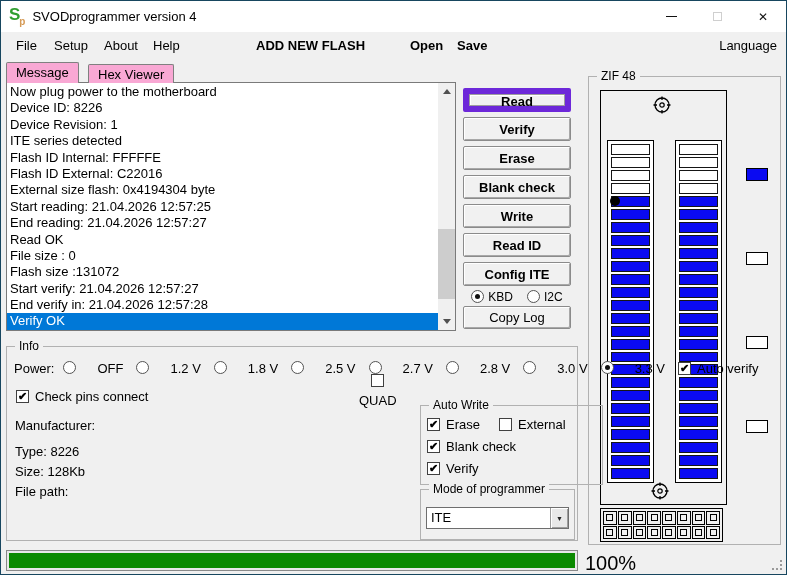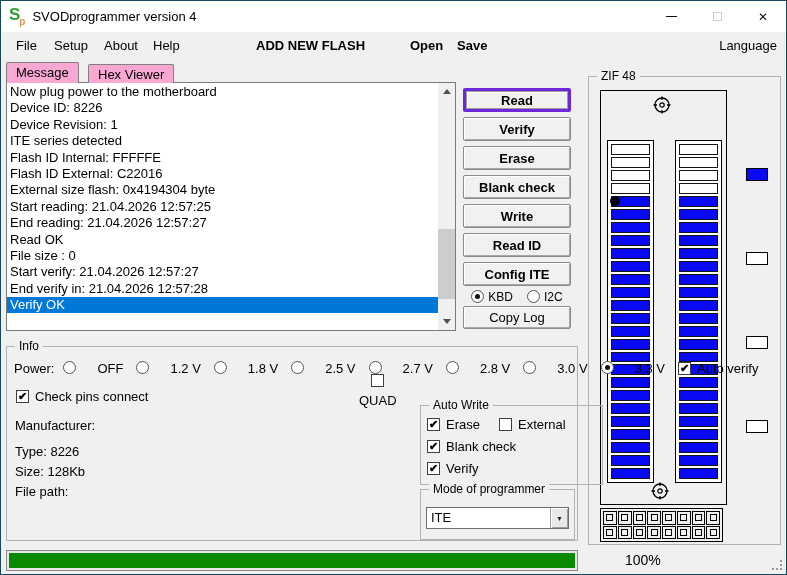--- a/index.html
+++ b/index.html
@@ -34,21 +34,21 @@
   .scrollbar{position:absolute;top:0;right:0;width:17px;height:100%;background:#f0f0f0;}
   .sb-btn{position:absolute;left:0;width:17px;height:17px;display:flex;align-items:center;justify-content:center;}
   .sb-btn.up{top:0;} .sb-btn.down{bottom:0;}
   .tri-up{width:0;height:0;border-left:4px solid transparent;border-right:4px solid transparent;border-bottom:5px solid #505050;}
   .tri-down{width:0;height:0;border-left:4px solid transparent;border-right:4px solid transparent;border-top:5px solid #505050;}
   .sb-thumb{position:absolute;left:0;top:146px;width:17px;height:70px;background:#cdcdcd;}
   
   .cmd{position:absolute;left:462px;width:108px;height:24px;background:#f1f1f1;border:1px solid #8b8b8b;
     box-shadow:inset 1px 1px 0 #fff,inset -1px -1px 0 #a8a8a8;border-radius:2px;
     font-family:"Liberation Sans",sans-serif;font-weight:bold;font-size:13px;color:#000;padding:0;}
-  .cmd.default{border:3px solid #6d28d9;box-shadow:inset 0 0 0 1px #9d9d9d, inset 2px 2px 0 #fff;}
+  .cmd.default{border:6px solid #6d28d9;box-shadow:inset 0 0 0 1px #9d9d9d, inset 2px 2px 0 #fff;}
   .b0{top:87px}.b1{top:116px}.b2{top:145px}.b3{top:174px}.b4{top:203px}.b5{top:232px}.b6{top:261px}
   .proto{position:absolute;left:462px;top:288px;width:108px;height:15px;display:flex;justify-content:center;
     gap:14px;align-items:center;font-size:12px;text-align:right;}
   .proto .opt{display:flex;align-items:center;gap:4px;}
   .copylog{top:305px;height:23px;font-weight:normal;}
   
   .groupbox{position:absolute;border:1px solid #b1b1b1;box-sizing:border-box;}
   .group-label{position:absolute;top:-8px;left:8px;background:#f0f0f0;padding:0 4px;font-size:12px;white-space:nowrap;}
   
   .zif{left:587px;top:75px;width:193px;height:469px;}
@@ -88,21 +88,21 @@
   .select-value{flex:1;font-size:13px;line-height:20px;padding-left:4px;}
   .select-btn{width:17px;background:#e8e8e8;border-left:1px solid #9a9a9a;
     box-shadow:inset 1px 1px 0 #fff,inset -1px -1px 0 #9d9d9d;
     display:flex;align-items:center;justify-content:center;font-size:7px;color:#222;}
   .meta{position:absolute;left:8px;font-size:13px;}
   .m0{top:71px}.m1{top:97px}.m2{top:117px}.m3{top:137px}
   
   .progress-track{position:absolute;left:5px;top:549px;width:572px;height:21px;border:1px solid #898989;
     background:#e8e8e8;box-sizing:border-box;}
   .progress-fill{position:absolute;left:2px;top:2px;bottom:2px;}
-  .progress-label{position:absolute;left:584px;top:551px;font-size:14px;margin-left:40px;}
+  .progress-label{position:absolute;left:584px;top:551px;font-size:20px;}
   .grip{position:absolute;right:4px;bottom:4px;width:11px;height:11px;}
   .grip i{position:absolute;width:2px;height:2px;background:#9a9a9a;}
   .g1{right:0;bottom:0}.g2{right:4px;bottom:0}.g3{right:0;bottom:4px}.g4{right:8px;bottom:0}.g5{right:0;bottom:8px}
 </style>
 </head>
 <body>
 
 <div class="window">
 
   <div class="titlebar">
@@ -141,20 +141,21 @@
       <div class="log-line">Device ID: 8226</div>
       <div class="log-line">Device Revision: 1</div>
       <div class="log-line">ITE series detected</div>
       <div class="log-line">Flash ID Internal: FFFFFE</div>
       <div class="log-line">Flash ID External: C22016</div>
       <div class="log-line">External size flash: 0x4194304 byte</div>
       <div class="log-line">Start reading: 21.04.2026 12:57:25</div>
       <div class="log-line">End reading: 21.04.2026 12:57:27</div>
       <div class="log-line">Read OK</div>
       <div class="log-line">File size : 0</div>
+      <div class="log-line">Flash size :131072</div>
       <div class="log-line">Start verify: 21.04.2026 12:57:27</div>
       <div class="log-line">End verify in: 21.04.2026 12:57:28</div>
       <div class="log-line selected">Verify OK</div>
     </div>
     <div class="scrollbar">
       <div class="sb-btn up">
           <i class="tri-up"></i>
         </div>
       <div class="sb-thumb"></div>
       <div class="sb-btn down">

